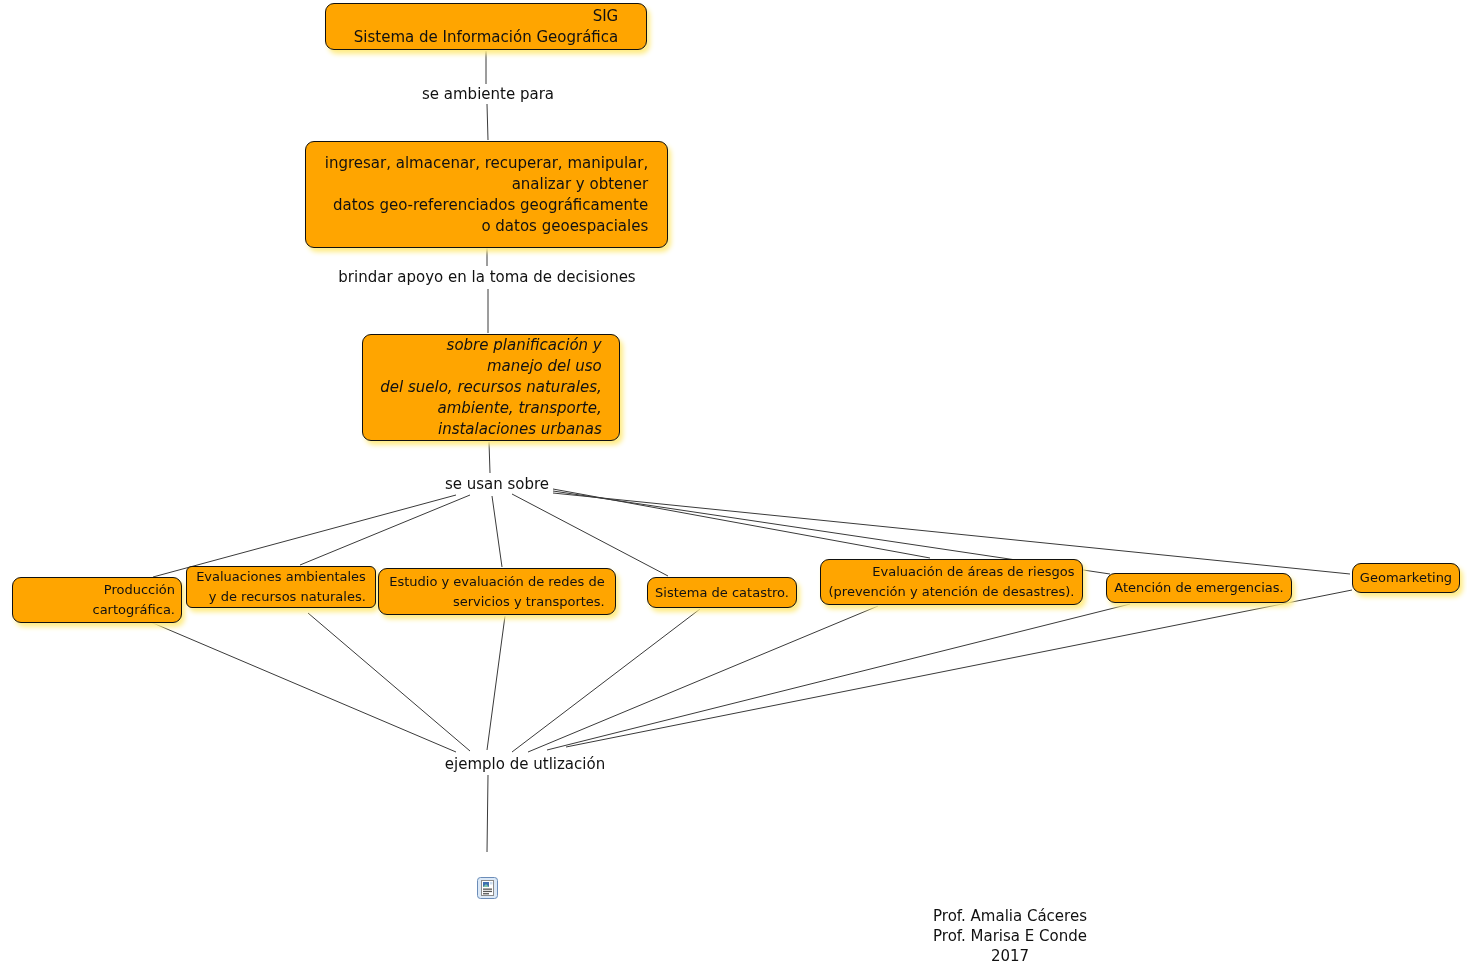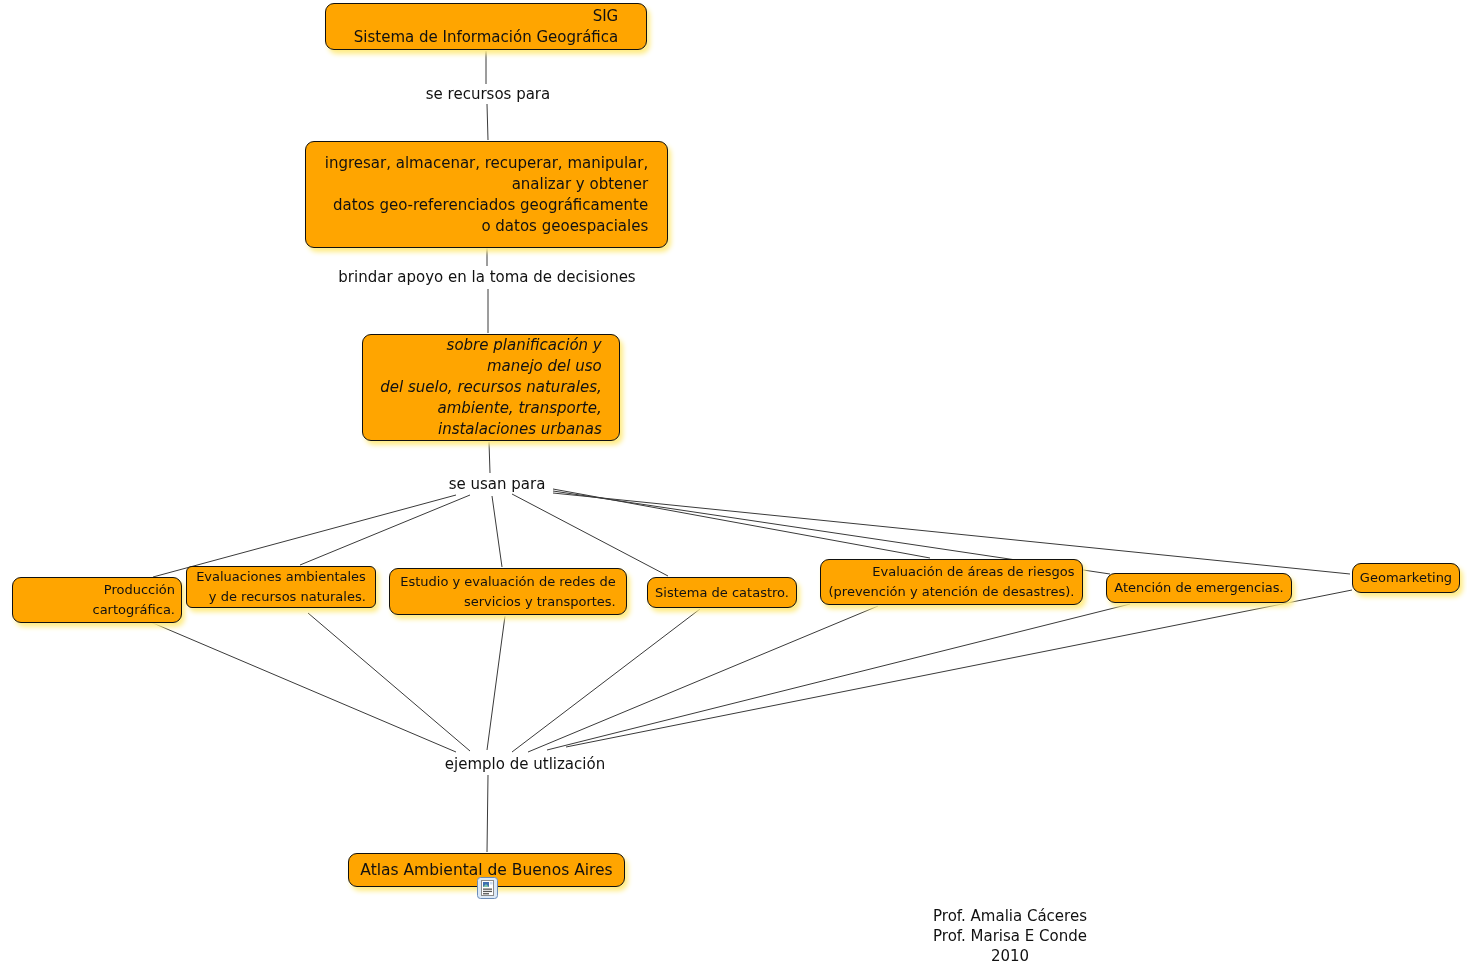--- a/index.html
+++ b/index.html
@@ -100,52 +100,51 @@
 manejo del uso
 del suelo, recursos naturales,
 ambiente, transporte,
 instalaciones urbanas</div>
 
   <div class="node leaf" style="left:12px;top:577px;width:170px;height:46px;">Producción cartográfica.</div>
 
   <div class="node leaf" style="left:186px;top:566px;width:190px;height:42px;border-radius:6px;">Evaluaciones ambientales
 y de recursos naturales.</div>
 
-  <div class="node leaf" style="left:389px;top:568px;width:238px;height:47px;">Estudio y evaluación de redes de
+  <div class="node leaf" style="left:378px;top:568px;width:238px;height:47px;">Estudio y evaluación de redes de
 servicios y transportes.</div>
 
   <div class="node leaf" style="left:647px;top:577px;width:150px;height:31px;">Sistema de catastro.</div>
 
   <div class="node leaf" style="left:820px;top:559px;width:263px;height:46px;">Evaluación de áreas de riesgos
 (prevención y atención de desastres).</div>
 
   <div class="node leaf" style="left:1106px;top:573px;width:186px;height:30px;">Atención de emergencias.</div>
 
   <div class="node leaf" style="left:1352px;top:563px;width:108px;height:29px;">Geomarketing</div>
 
-  <div class="node main atlas" style="left:348px;top:853px;width:277px;height:34px;">Atlas Ambiental de Buenos Aires</div>
 
   <div class="resource-icon" style="left:477px;top:877px;">
     <svg width="21" height="22" viewBox="0 0 21 22">
       <rect x="0.5" y="0.5" width="20" height="21" rx="3" fill="#dce9f7" stroke="#6b8cb8"></rect>
       <rect x="4.5" y="3.5" width="12" height="15" fill="#ffffff" stroke="#8a8a8a"></rect>
       <rect x="6" y="5" width="6" height="5" fill="#3f6fb0"></rect>
       <polygon points="6,10 9,7 12,10" fill="#7fc4a9"></polygon>
       <rect x="13" y="5" width="2.5" height="2.5" fill="#c9dcf0"></rect>
       <rect x="6" y="11.5" width="9" height="1.3" fill="#555555"></rect>
       <rect x="6" y="13.8" width="9" height="1.3" fill="#555555"></rect>
       <rect x="6" y="16.1" width="6" height="1.3" fill="#555555"></rect>
     </svg>
   </div>
 
-  <div class="link-label" style="left:488px;top:85px;">se recursos para</div>
+  <div class="link-label" style="left:488px;top:85px;">se ambiente para</div>
 
   <div class="link-label" style="left:487px;top:268px;">brindar apoyo en la toma de decisiones</div>
 
-  <div class="link-label" style="left:497px;top:475px;">se usan para</div>
+  <div class="link-label" style="left:497px;top:475px;">se usan sobre</div>
 
   <div class="link-label" style="left:489px;top:755px;margin-left:36px;">ejemplo de utlización</div>
 
   <div class="credits" style="left:1010px;top:906px;">Prof. Amalia Cáceres
 Prof. Marisa E Conde
-2010</div>
+2017</div>
 
 </div>
 
 </body></html>

